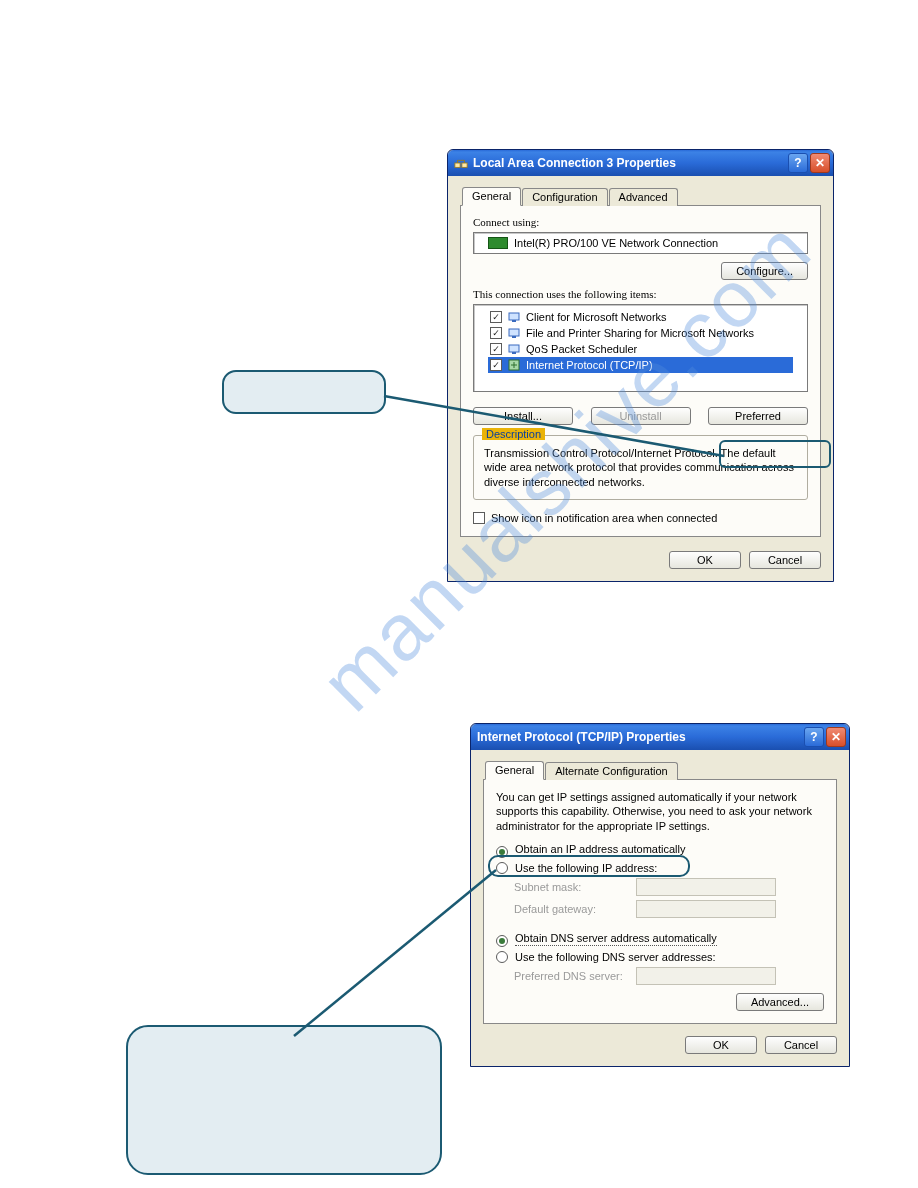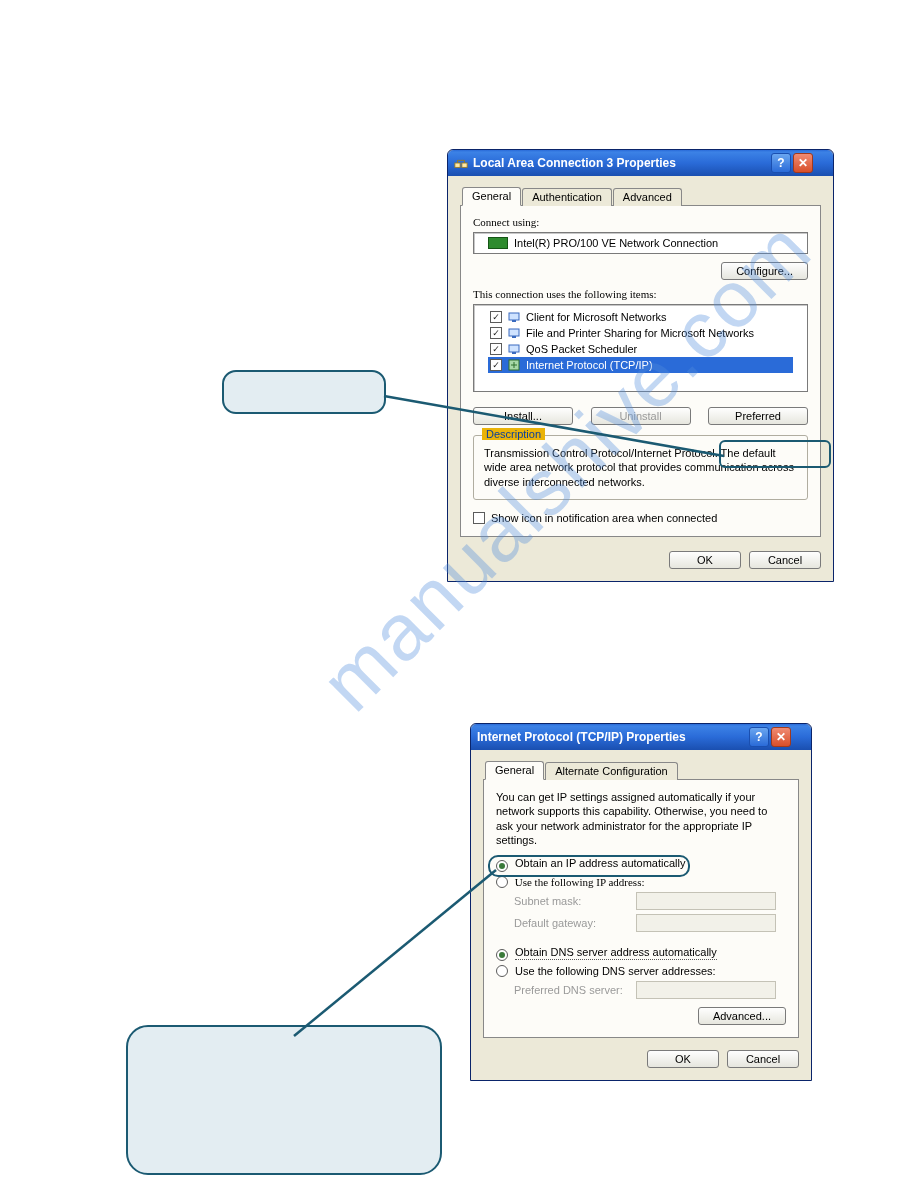--- a/index.html
+++ b/index.html
@@ -32,21 +32,21 @@
     border: 1px solid #0a246a;
     border-radius: 6px 6px 0 0;
     box-shadow: 0 0 0 1px #7d9cd1 inset;
   }
   .titlebar {
     background: linear-gradient(to bottom, #2a6bd8 0%, #3c82e6 8%, #2a6bd8 50%, #1a4fb0 100%);
     color: #fff;
     height: 26px;
     display: flex;
     align-items: center;
-    padding: 0 20px 0 6px;
+    padding: 0 3px 0 6px;
     border-radius: 6px 6px 0 0;
     font-weight: bold;
     font-size: 12px;
     position: relative;
   }
   .titlebar .title-icon {
     width: 14px; height: 14px;
     margin-right: 5px;
   }
   .titlebar .spacer { flex: 1; }
@@ -208,21 +208,21 @@
         <path d="M4 8 V5 H12 V8" stroke="#9a7a20" fill="none"></path>
       </svg>
     <span>Local Area Connection 3 Properties</span>
     <span class="spacer"></span>
     <div class="tbtn help">?</div>
     <div class="tbtn close">✕</div>
   </div>
   <div class="dialog-body">
     <div class="tab-row">
       <div class="tab active">General</div>
-      <div class="tab">Authentication</div>
+      <div class="tab">Configuration</div>
       <div class="tab">Advanced</div>
     </div>
     <div class="tab-panel">
       <div class="field-label">Connect using:</div>
       <div class="sunken-box">
         <div class="adapter-row">
           <div class="adapter-icon"></div>
           <span>Intel(R) PRO/100 VE Network Connection</span>
         </div>
       </div>
@@ -283,40 +283,40 @@
       </div>
     </div>
 
     <div class="btn-row" style="margin-top:14px;">
       <button class="btn">OK</button>
       <button class="btn">Cancel</button>
     </div>
   </div>
 </div>
 
-<div class="xp-dialog" style="left:470px; top:723px; width:342px;">
+<div class="xp-dialog" style="left:470px; top:723px; width:380px;">
   <div class="titlebar">
     <span>Internet Protocol (TCP/IP) Properties</span>
     <span class="spacer"></span>
     <div class="tbtn help">?</div>
     <div class="tbtn close">✕</div>
   </div>
   <div class="dialog-body">
     <div class="tab-row">
       <div class="tab active">General</div>
       <div class="tab">Alternate Configuration</div>
     </div>
     <div class="tab-panel">
       <div class="desc-text" style="margin-bottom:10px;">You can get IP settings assigned automatically if your network supports this capability. Otherwise, you need to ask your network administrator for the appropriate IP settings.</div>
 
       <div style="margin:4px 0;">
         <span class="radio on"></span>
         <span>Obtain an IP address automatically</span>
       </div>
-      <div style="margin:4px 0;font-family:Liberation Serif, serif;">
+      <div style="margin:4px 0;">
         <span class="radio"></span>
         <span>Use the following IP address:</span>
       </div>
       <div class="form-row">
         <span class="lbl">Subnet mask:</span>
         <div class="ipbox"></div>
       </div>
       <div class="form-row">
         <span class="lbl">Default gateway:</span>
         <div class="ipbox"></div>

